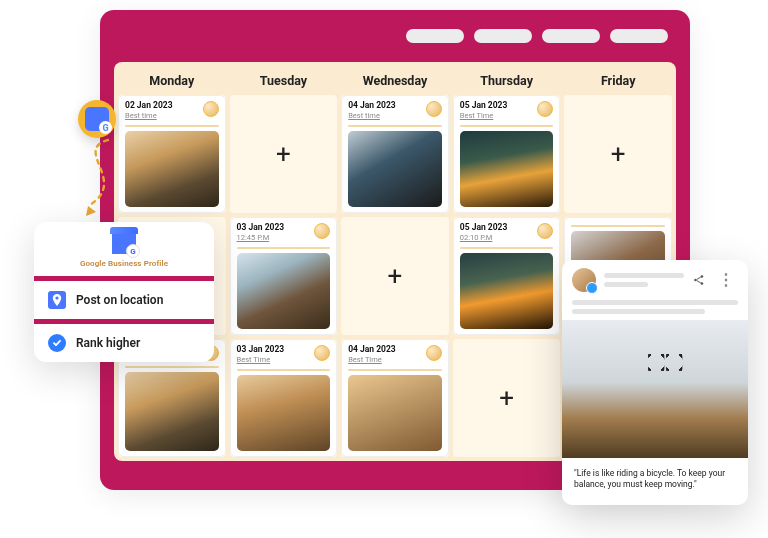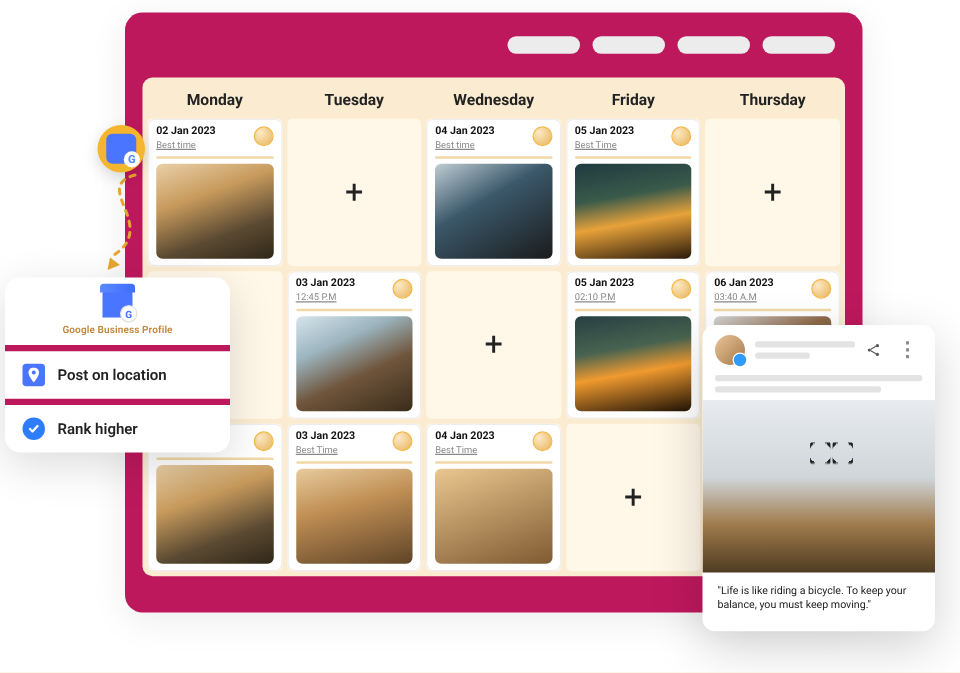--- a/index.html
+++ b/index.html
@@ -175,21 +175,21 @@
   .arrow {
     position: absolute;
     left: 60px;
     top: 136px;
     z-index: 5;
   }
 
   
   .pop {
     position: absolute;
-    left: 4px;
+    left: 34px;
     top: 222px;
     width: 180px;
     background: #fff;
     border-radius: 12px;
     box-shadow: 0 10px 36px rgba(0,0,0,0.14);
     z-index: 7;
     overflow: hidden;
   }
   .pop-head {
     display: flex;
@@ -331,22 +331,22 @@
     <div class="pill"></div>
     <div class="pill"></div>
     <div class="pill"></div>
     <div class="pill"></div>
   </div>
   <div class="cal-wrap">
     <div class="headers" id="cal-headers">
         <div class="hcell">Monday</div>
         <div class="hcell">Tuesday</div>
         <div class="hcell">Wednesday</div>
+        <div class="hcell">Thursday</div>
         <div class="hcell">Friday</div>
-        <div class="hcell">Thursday</div>
       </div>
     <div class="grid" id="cal-grid">
         <div class="cell">
           <div class="card">
             <div class="card-head">
               <div class="card-meta">
                 <div class="card-date">02 Jan 2023</div>
                 <div class="card-sub">Best time</div>
               </div>
               <div class="badge"></div>
@@ -412,27 +412,20 @@
                 <div class="card-sub">02:10 P.M</div>
               </div>
               <div class="badge"></div>
             </div>
             <div class="divider"></div>
             <div class="thumb tE"></div>
           </div>
         </div>
         <div class="cell">
           <div class="card">
-            <div class="card-head">
-              <div class="card-meta">
-                <div class="card-date">06 Jan 2023</div>
-                <div class="card-sub">03:40 A.M</div>
-              </div>
-              <div class="badge"></div>
-            </div>
             <div class="divider"></div>
             <div class="thumb tF"></div>
           </div>
         </div>
         <div class="cell">
           <div class="card">
             <div class="card-head">
               <div class="card-meta">
                 <div class="card-date"></div>
                 <div class="card-sub">11:40 A.M</div>

